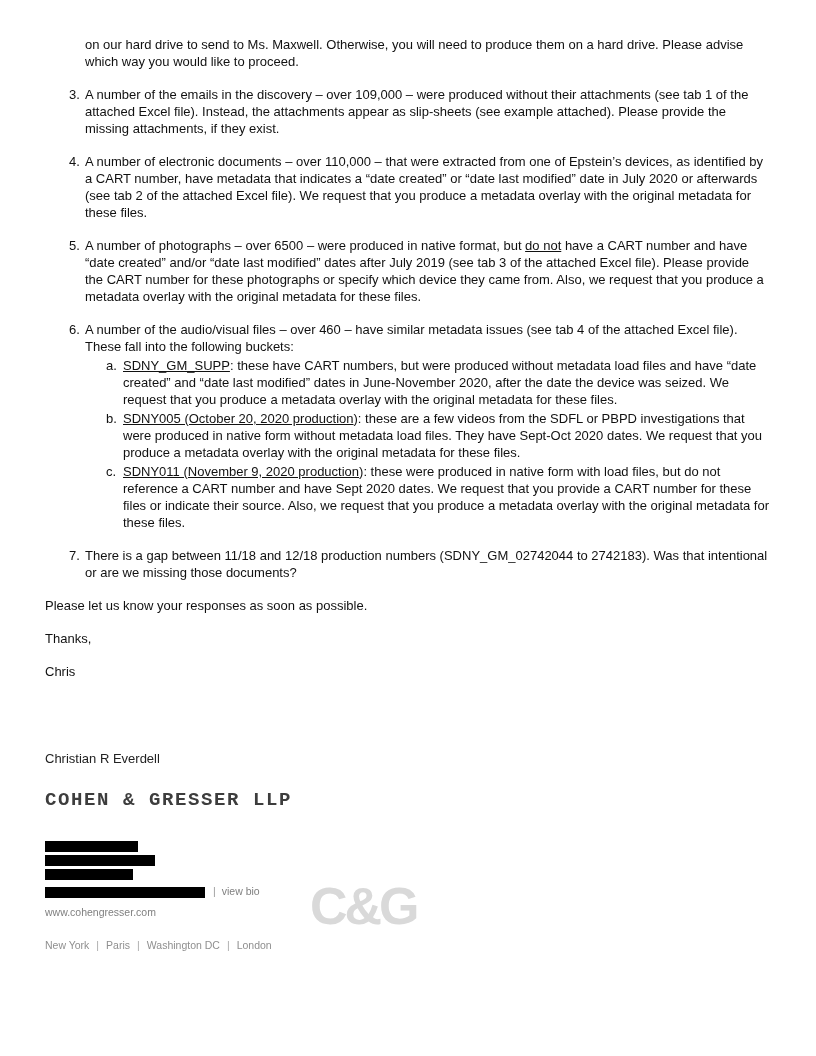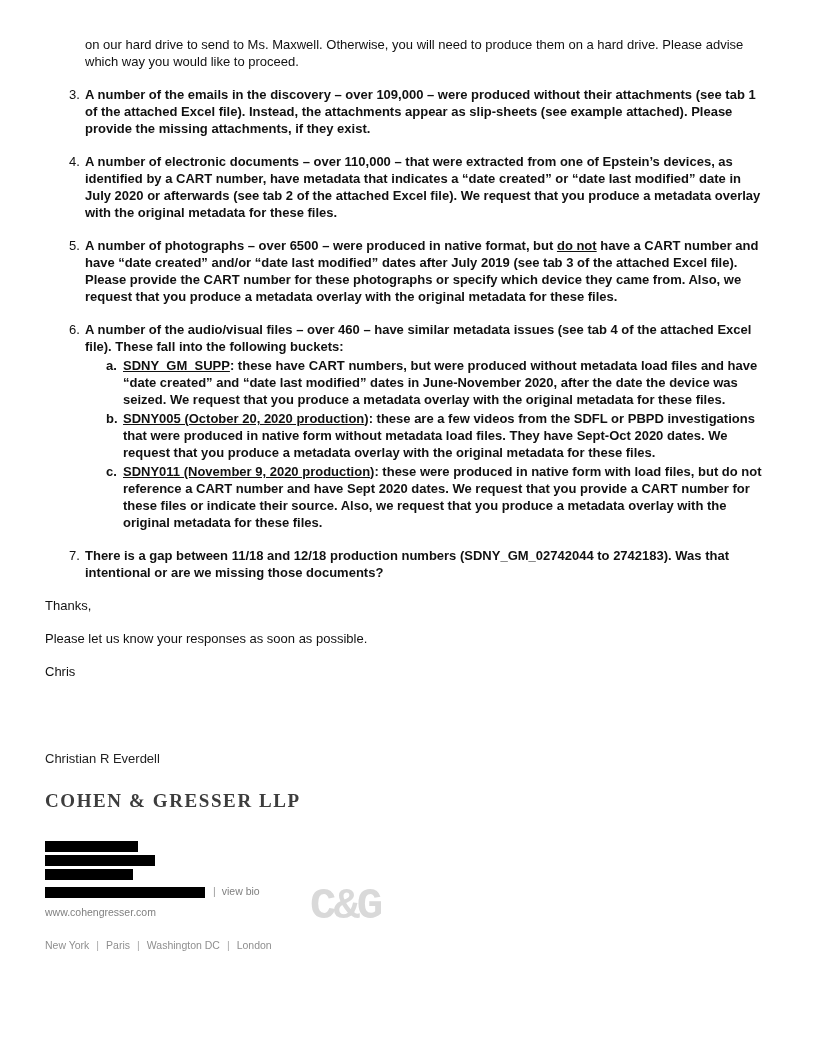--- a/index.html
+++ b/index.html
@@ -16,59 +16,59 @@
     line-height: 17px;
     color: #111111;
     overflow: hidden;
   }
   .para { margin: 16px 0; }
   .para.first { margin-top: 0; }
   .cont { margin-left: 40px; }
   .num-list { margin-left: 24px; }
   .list-item { display: flex; margin: 16px 0; }
   .list-item .num { flex: 0 0 16px; }
-  .list-item .item-text { flex: 1 1 auto; font-weight: bold; }
+  .list-item .item-text { flex: 1 1 auto; }
   .sub-item { display: flex; margin-left: 21px; margin-top: 2px; }
   .sub-item .subnum { flex: 0 0 17px; }
   .sub-item .sub-text { flex: 1 1 auto; }
   .u { text-decoration: underline; }
   .plain-left { margin-left: 0; }
 
   .signature { position: relative; margin-top: 70px; }
   .sig-name { margin: 0 0 0 0; font-size: 13px; color: #222222; }
   .firm-logo {
     margin-top: 25px;
     font-size: 19px;
     font-weight: 700;
     letter-spacing: 1.6px;
     color: #3d3d3d;
-    font-family: Liberation Serif, serif;
+    font-family: Liberation Mono, monospace;
   }
   .redactions { margin-top: 32px; }
   .redact-bar { background: #000000; height: 11px; margin-bottom: 3px; }
   .bar1 { width: 93px; }
   .bar2 { width: 110px; }
   .bar3 { width: 88px; }
   .bar4 { width: 160px; display: inline-block; vertical-align: middle; margin-bottom: 0; }
   .redact-row { margin-bottom: 2px; font-size: 10.5px; color: #8a8a8a; }
   .redact-row .sep { margin: 0 6px 0 8px; color: #9a9a9a; }
   .link { color: #7f7f7f; cursor: pointer; font-size: 10.5px; }
   .website { display: inline-block; margin-top: 2px; }
   .offices { margin-top: 16px; font-size: 10.5px; color: #8f8f8f; }
   .offices .osep { margin: 0 7px; color: #aaaaaa; }
   .cg-watermark {
     position: absolute;
     left: 265px;
     top: 134px;
-    font-size: 44px;
+    font-size: 52px;
     line-height: 44px;
     font-weight: 600;
     letter-spacing: -3px;
     color: #d9d9d9;
-    font-family: Liberation Mono, monospace;
+    font-family: Liberation Sans, sans-serif;
     user-select: none;
   }
 </style>
 </head>
 <body>
 
 <div class="page">
 
   <p class="para first cont">on our hard drive to send to Ms. Maxwell.  Otherwise, you will need to produce them on a hard drive.  Please advise which way you would like to proceed.</p>
 
@@ -112,22 +112,22 @@
       </div>
     </div>
 
     <div class="list-item">
       <span class="num">7.</span>
       <div class="item-text">There is a gap between 11/18 and 12/18 production numbers (SDNY_GM_02742044 to 2742183).  Was that intentional or are we missing those documents?</div>
     </div>
 
   </div>
 
+  <p class="para plain-left">Please let us know your responses as soon as possible.</p>
   <p class="para plain-left">Thanks,</p>
-  <p class="para plain-left">Please let us know your responses as soon as possible.</p>
   <p class="para plain-left">Chris</p>
 
   <div class="signature">
     <p class="sig-name">Christian R Everdell</p>
 
     <div class="firm-logo">COHEN &amp; GRESSER LLP</div>
 
     <div class="redactions">
       <div class="redact-bar bar1"></div>
       <div class="redact-bar bar2"></div>

